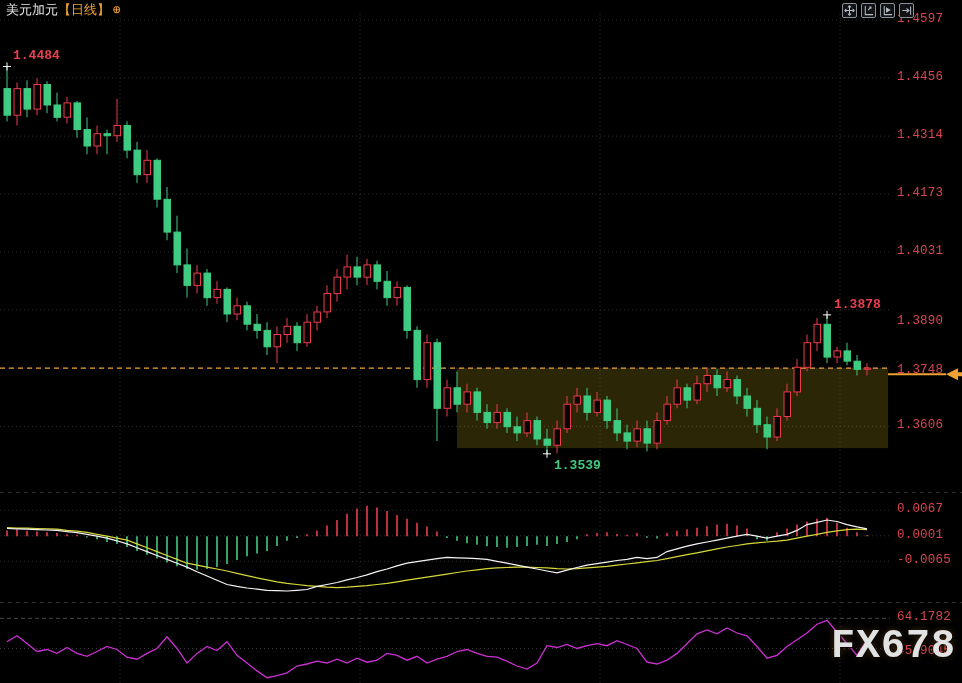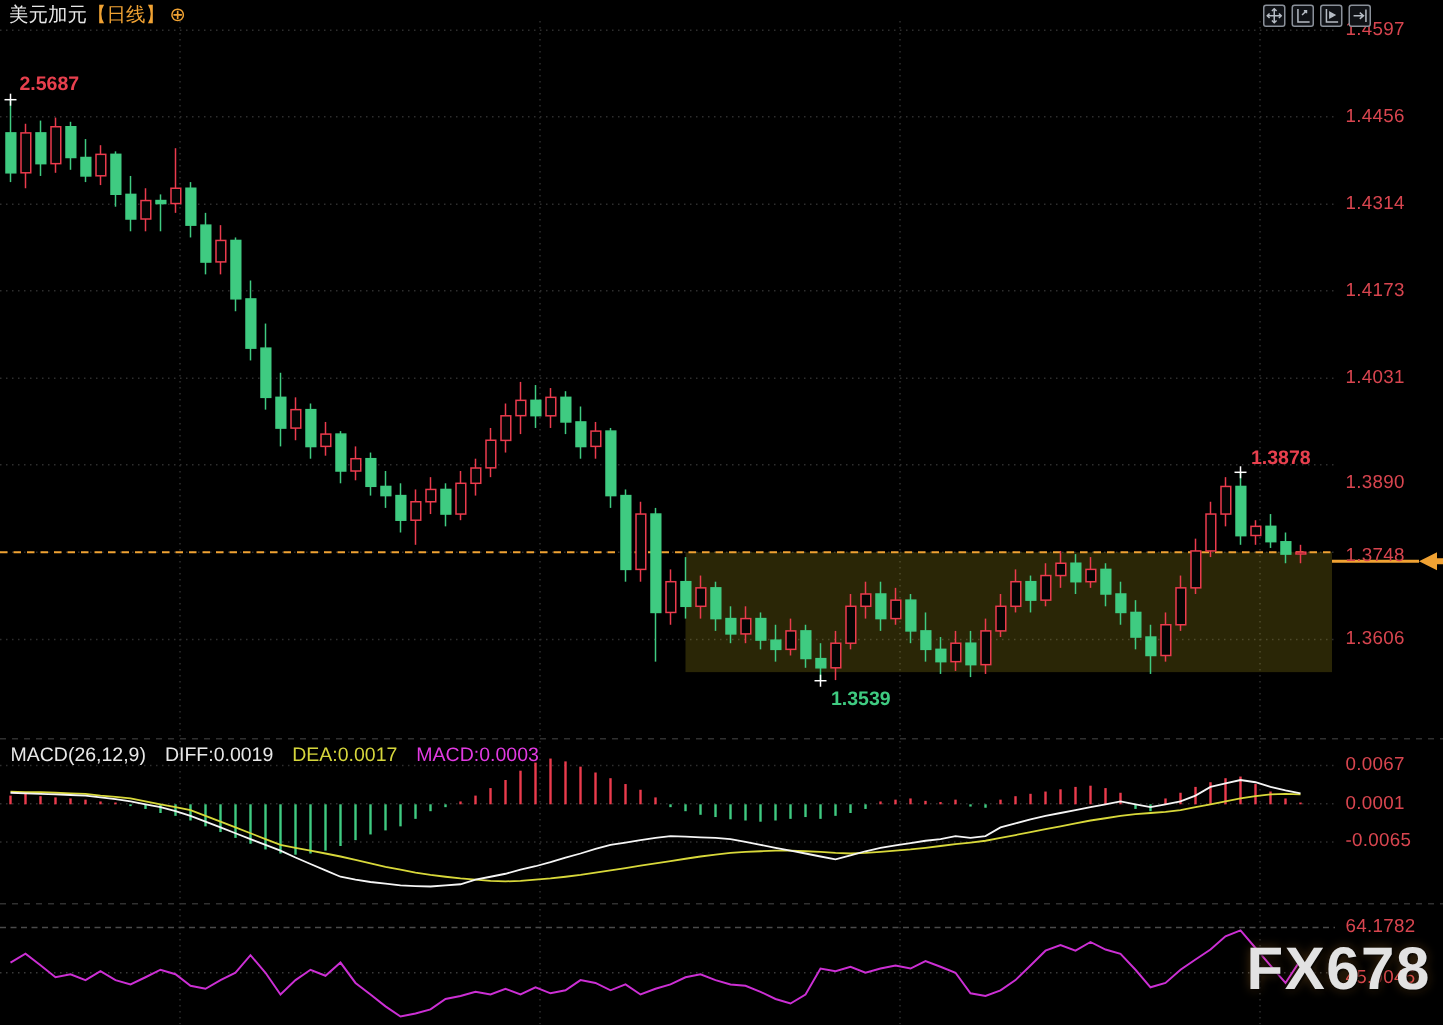--- a/index.html
+++ b/index.html
@@ -1,17 +1,17 @@
 <!DOCTYPE html>
 <html><head>
 <meta charset="utf-8">
 <style>
   html,body{margin:0;padding:0;background:#000;}
   #screen{position:relative;width:962px;height:683px;background:#000;overflow:hidden;
-          font-family:Liberation Sans, sans-serif;-webkit-font-smoothing:antialiased;}
+          font-family:Liberation Mono, monospace;-webkit-font-smoothing:antialiased;}
   #chart-svg{position:absolute;left:0;top:0;}
   .titlebar{position:absolute;left:6px;top:1px;font-size:13px;color:#e8e8e8;z-index:5;}
   .titlebar .period{color:#f0a233;}
   .titlebar .addicon{color:#f0a233;margin-left:3px;font-size:13px;}
   .toolbar{position:absolute;right:48px;top:3px;display:flex;gap:4px;z-index:5;}
   .tool-btn{width:15px;height:15px;border:1px solid #8a9099;border-radius:2px;background:#101216;
             display:flex;align-items:center;justify-content:center;box-sizing:border-box;cursor:pointer;}
   .readout{position:absolute;left:7px;font-size:13px;white-space:nowrap;z-index:5;}
   .readout span{margin-right:9px;}
   .ro-white{color:#e8e8e8;} .ro-yellow{color:#d6d63c;} .ro-magenta{color:#e23ae2;}
@@ -354,26 +354,20 @@
     <div class="tool-btn">
       <svg width="11" height="11" viewBox="0 0 12 12">
         <g stroke="#b6bcc4" stroke-width="1.1" fill="none">
           <path d="M10.5 1.5v9"></path>
             <path d="M1.5 6h7M6 3.7L8.7 6 6 8.3"></path>
         </g>
       </svg>
     </div>
   </div>
 
-  <div class="readout" style="top:495px">
-    <span class="ro-white">MACD(26,12,9)</span>
-    <span class="ro-white">DIFF:0.0019</span>
-    <span class="ro-yellow">DEA:0.0017</span>
-    <span class="ro-magenta">MACD:0.0003</span>
-  </div>
 
 
   <div id="price-axis">
       <div class="axis-label" style="top: 12.1484px;">1.4597</div>
       <div class="axis-label" style="top: 69.9435px;">1.4456</div>
       <div class="axis-label" style="top: 128.148px; text-align: right;">1.4314</div>
       <div class="axis-label" style="top: 185.943px;">1.4173</div>
       <div class="axis-label" style="top: 244.148px;">1.4031</div>
       <div class="axis-label" style="top: 314px;">1.3890</div>
       <div class="axis-label" style="top: 363px;">1.3748</div>
@@ -382,19 +376,19 @@
   <div id="macd-axis">
       <div class="axis-label" style="top: 502.318px;">0.0067</div>
       <div class="axis-label" style="top: 527.811px;">0.0001</div>
       <div class="axis-label" style="top: 553.305px;">-0.0065</div>
     </div>
   <div id="rsi-axis">
       <div class="axis-label" style="top: 610.31px;">64.1782</div>
       <div class="axis-label" style="top: 644px;">45.9045</div>
     </div>
   <div id="markers">
-      <div class="px-marker" style="top: 48.4664px; left: 13px; color: rgb(232, 64, 78);">2.5687</div>
+      <div class="px-marker" style="top: 48.4664px; left: 13px; color: rgb(232, 64, 78);">1.4484</div>
       <div class="px-marker" style="top: 296.862px; left: 834px; color: rgb(232, 64, 78);">1.3878</div>
       <div class="px-marker" style="top: 457.816px; left: 554px; color: rgb(63, 203, 129);">1.3539</div>
     </div>
 
   <div class="watermark">FX678</div>
 </div>
 
 </body></html>

